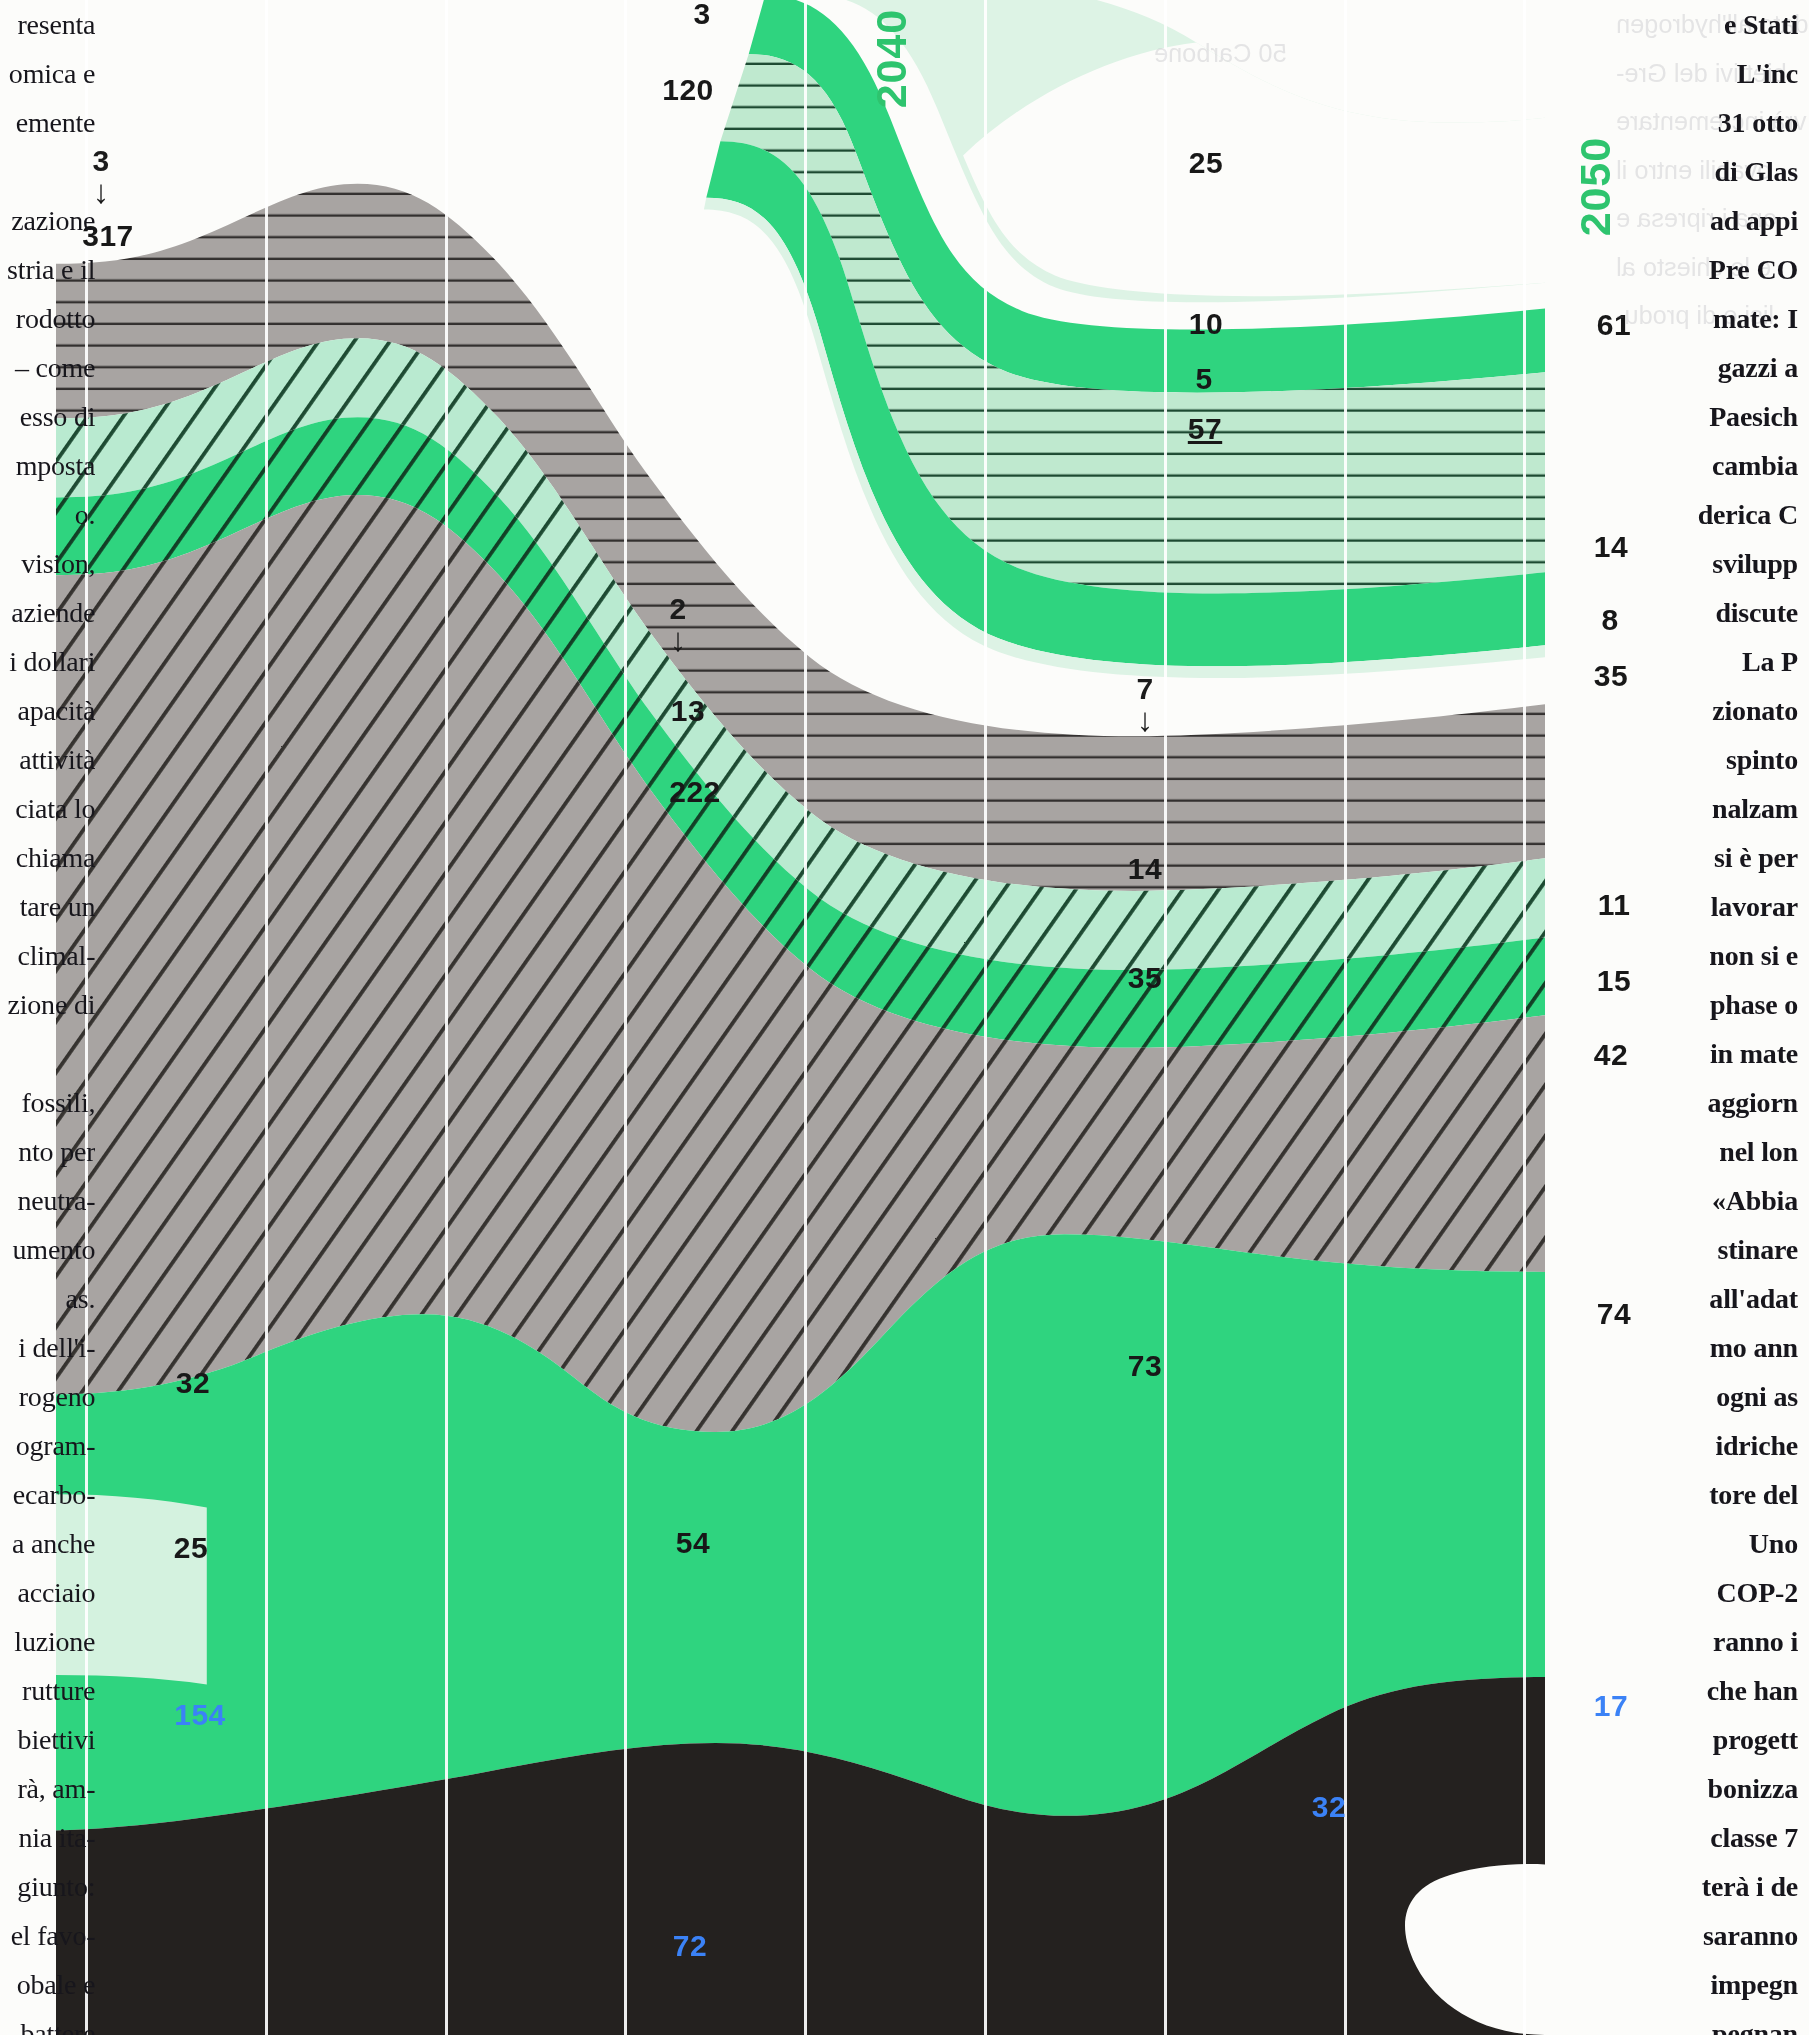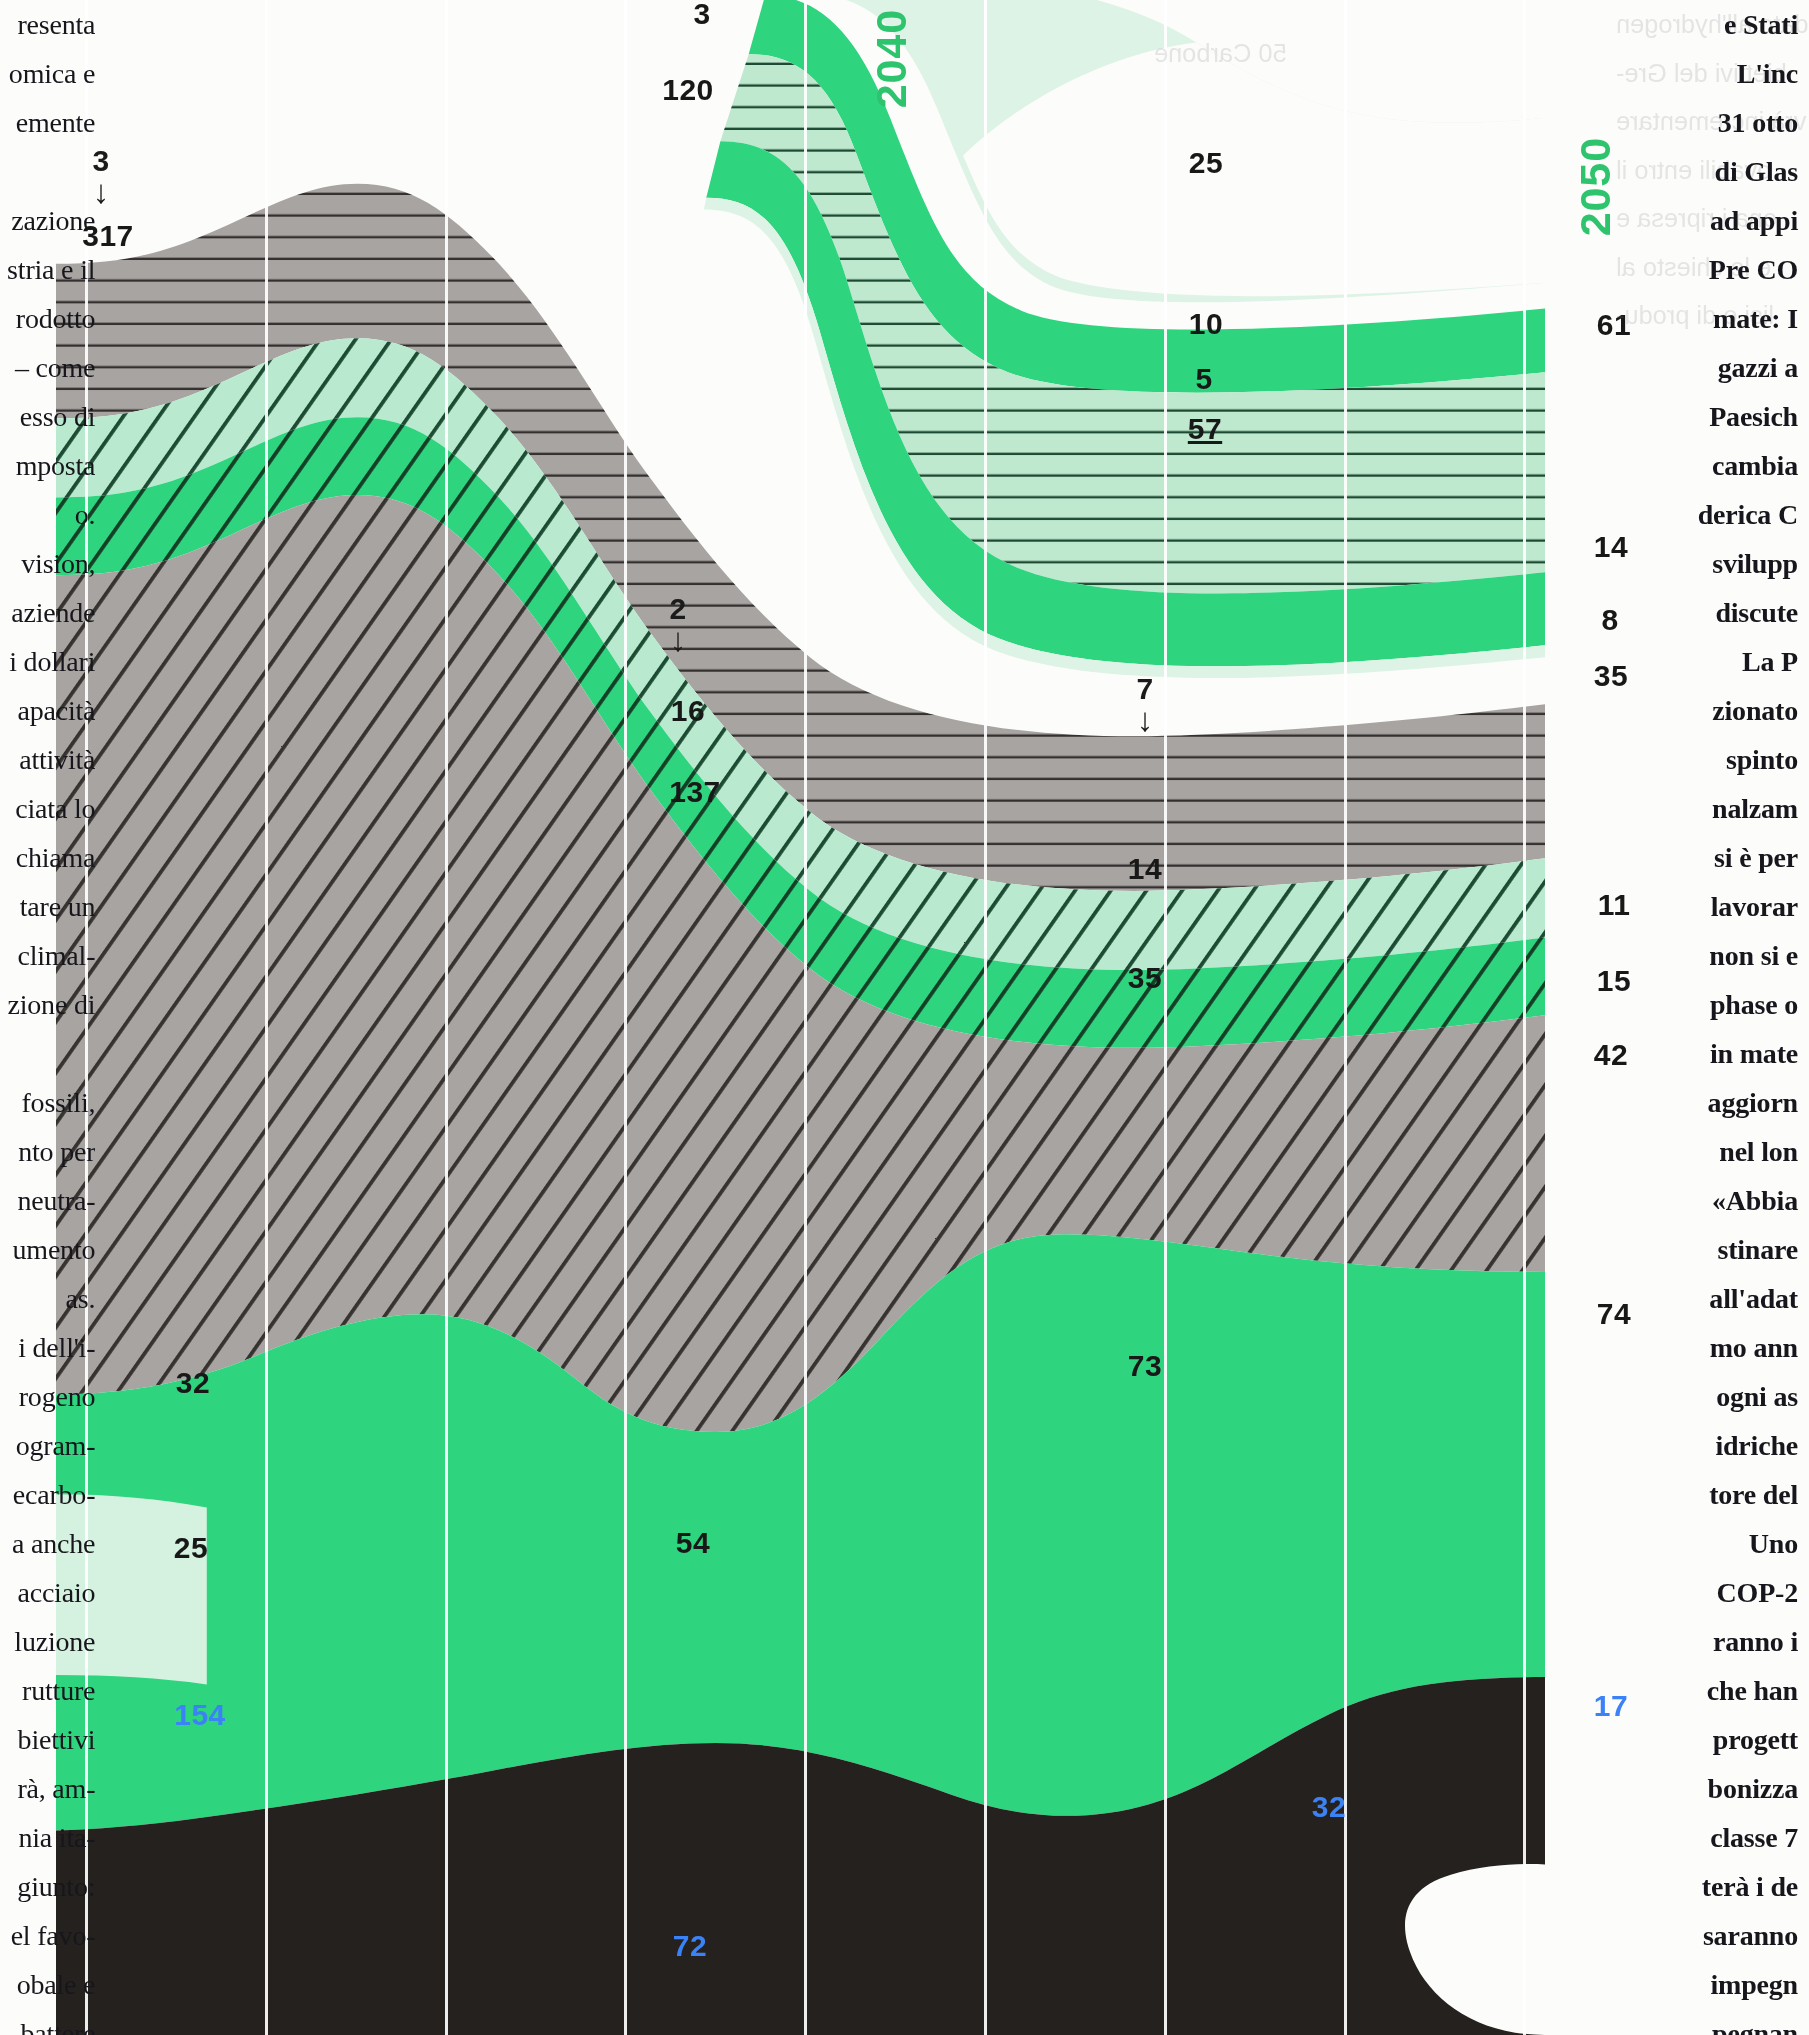--- a/index.html
+++ b/index.html
@@ -237,27 +237,27 @@
       <div class="vlab dark" style="left: 1206px; top: 324px;">10</div>
       <div class="vlab dark" style="left: 1204px; top: 379px;">5</div>
       <div class="vlab dark" style="left: 1205px; top: 429px; text-decoration: underline;">57</div>
       <div class="vlab dark" style="left: 1614px; top: 325px;">61</div>
       <div class="vlab dark" style="left: 1611px; top: 547px;">14</div>
       <div class="callout" style="left: 678px; top: 594px;">
         <div class="num">2</div>
         <div class="arr">↓</div>
       </div>
       <div class="vlab dark" style="left: 1610px; top: 620px;">8</div>
-      <div class="vlab dark" style="left: 688px; top: 711px;">16</div>
+      <div class="vlab dark" style="left: 688px; top: 711px;">13</div>
       <div class="vlab dark" style="left: 1611px; top: 676px;">35</div>
       <div class="callout" style="left: 1145px; top: 674px;">
         <div class="num">7</div>
         <div class="arr">↓</div>
       </div>
-      <div class="vlab dark" style="left: 695px; top: 792px;">137</div>
+      <div class="vlab dark" style="left: 695px; top: 792px;">222</div>
       <div class="vlab dark" style="left: 1145px; top: 869px;">14</div>
       <div class="vlab dark" style="left: 1614px; top: 905px;">11</div>
       <div class="vlab dark" style="left: 1145px; top: 978px;">35</div>
       <div class="vlab dark" style="left: 1614px; top: 981px;">15</div>
       <div class="vlab dark" style="left: 1611px; top: 1055px;">42</div>
       <div class="vlab dark" style="left: 1614px; top: 1314px;">74</div>
       <div class="vlab dark" style="left: 193px; top: 1383px;">32</div>
       <div class="vlab dark" style="left: 1145px; top: 1366px;">73</div>
       <div class="vlab dark" style="left: 191px; top: 1548px;">25</div>
       <div class="vlab dark" style="left: 693px; top: 1543px;">54</div>

